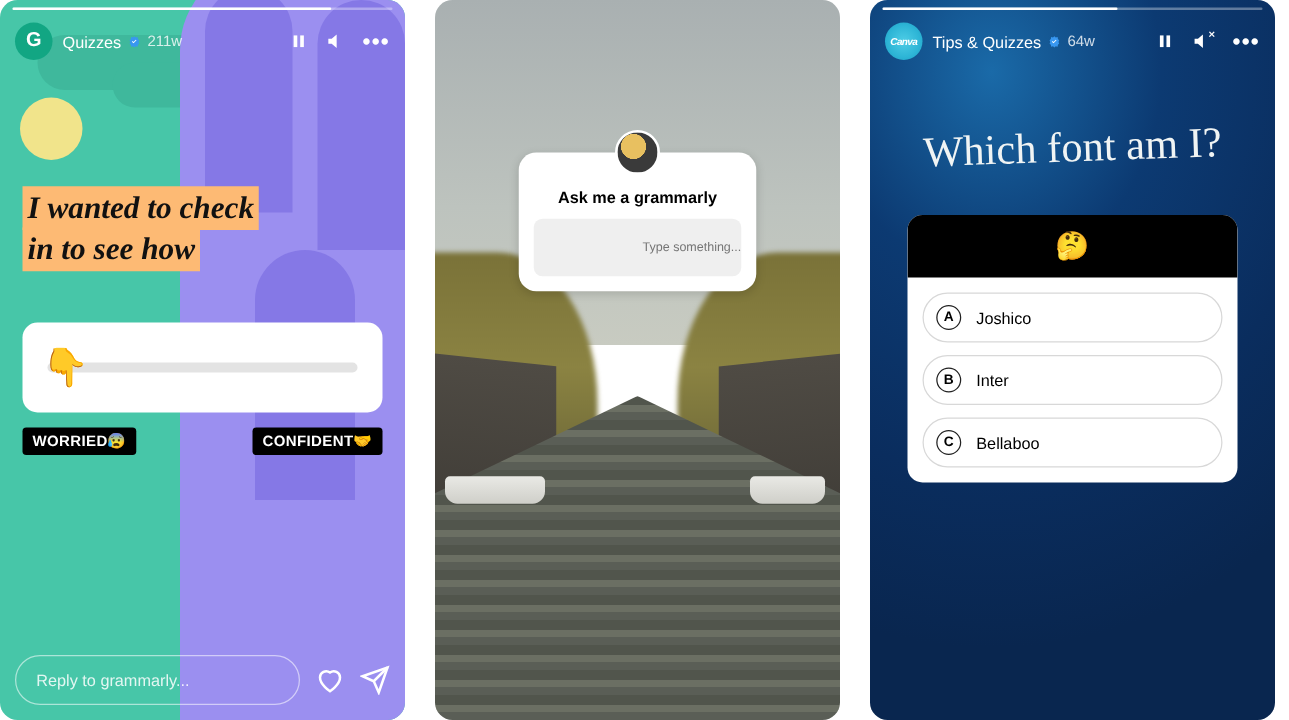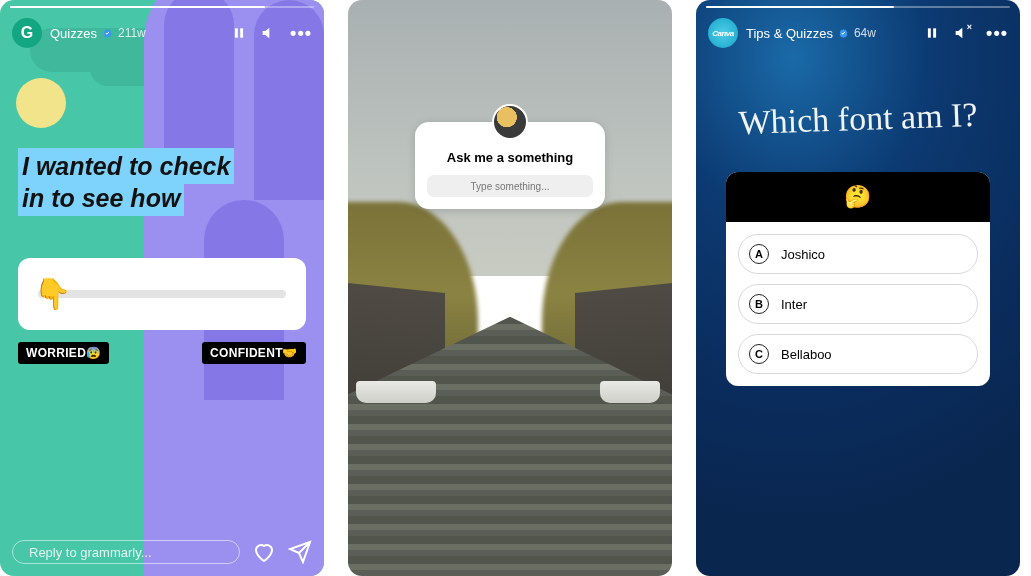--- a/index.html
+++ b/index.html
@@ -62,21 +62,21 @@
     position: absolute;
     bottom: 0; left: 0; right: 0;
     padding: 12px;
     display: flex;
     align-items: center;
     gap: 12px;
     z-index: 50;
   }
   .reply-input {
     flex: 1;
-    height: 24px;
+    height: 40px;
     border: 1px solid rgba(255,255,255,0.55);
     border-radius: 20px;
     background: transparent;
     color: #fff;
     font-size: 13px;
     padding: 0 16px;
   }
   .reply-input::placeholder { color: rgba(255,255,255,0.85); }
   .heart-icon, .send-icon { color: #fff; cursor: pointer; }
 
@@ -111,21 +111,21 @@
   }
   .s1-text {
     position: absolute;
     left: 18px; top: 150px;
     font-size: 25px;
     font-weight: 800;
     font-style: italic;
     line-height: 1.28;
     color: #111;
   }
-  .s1-text span { background: #7dd3fc; padding: 4px 4px; box-decoration-break: clone; -webkit-box-decoration-break: clone;}
+  .s1-text span { background: #fdba74; padding: 4px 4px; box-decoration-break: clone; font-family: Liberation Serif, serif; -webkit-box-decoration-break: clone;}
   .s1-slider-box {
     position: absolute;
     left: 18px; right: 18px;
     top: 258px;
     height: 72px;
     background: #fff;
     border-radius: 12px;
     display: flex;
     align-items: center;
     padding: 0 20px;
@@ -206,25 +206,25 @@
     top: -18px; left: 50%;
     transform: translateX(-50%);
     width: 36px; height: 36px;
     border-radius: 50%;
     background: radial-gradient(circle at 40% 35%,#e8c060 35%,#3a3a3a 36%);
     border: 2px solid #fff;
   }
   .s2-prompt { font-size: 13px; font-weight: 600; margin-bottom: 10px; }
   .s2-input {
     width: 100%;
-    height: 22px;
+    height: 46px;
     border: none;
     background: #efefef;
     border-radius: 7px;
-    text-align: center;
+    text-align: right;
     font-size: 10px;
     color: #888;
   }
 
   
   .s3-bg {
     position: absolute; inset: 0;
     background: radial-gradient(120% 80% at 30% 10%,#1a6aa8 0%,#0c3a72 35%,#0a2d5e 70%,#09264f 100%);
   }
   .s3-title {
@@ -365,21 +365,21 @@
     <div class="s2-tree-right"></div>
     <div class="s2-bldg-left"></div>
     <div class="s2-bldg-right"></div>
     <div class="s2-water"></div>
     <div class="s2-boat" style="left:8px"></div>
     <div class="s2-boat" style="right:12px;width:60px"></div>
   </div>
 
   <div class="s2-card">
     <div class="s2-avatar"></div>
-    <div class="s2-prompt">Ask me a something</div>
+    <div class="s2-prompt">Ask me a grammarly</div>
     <input class="s2-input" placeholder="Type something..." style="">
   </div>
 </div>
 
 <div class="story">
   <div class="s3-bg"></div>
 
   <div class="progress-bar">
     <div class="progress-fill" style="width:62%"></div>
   </div>

